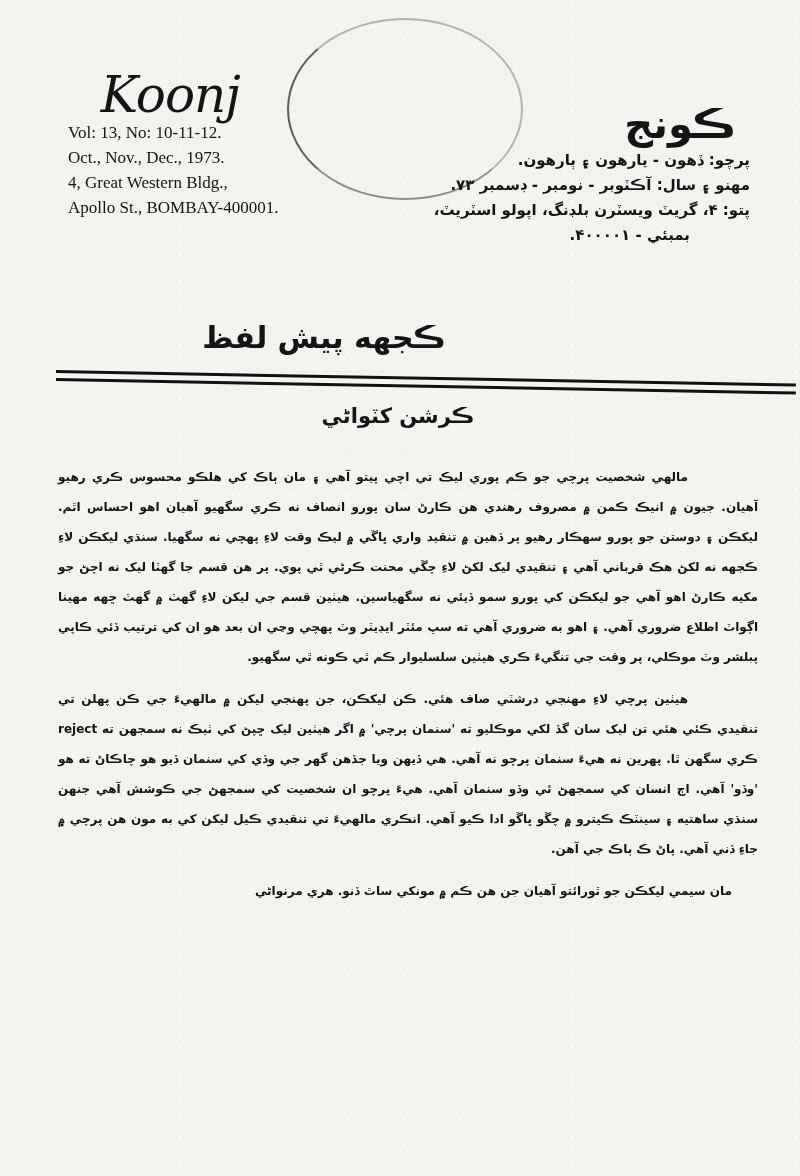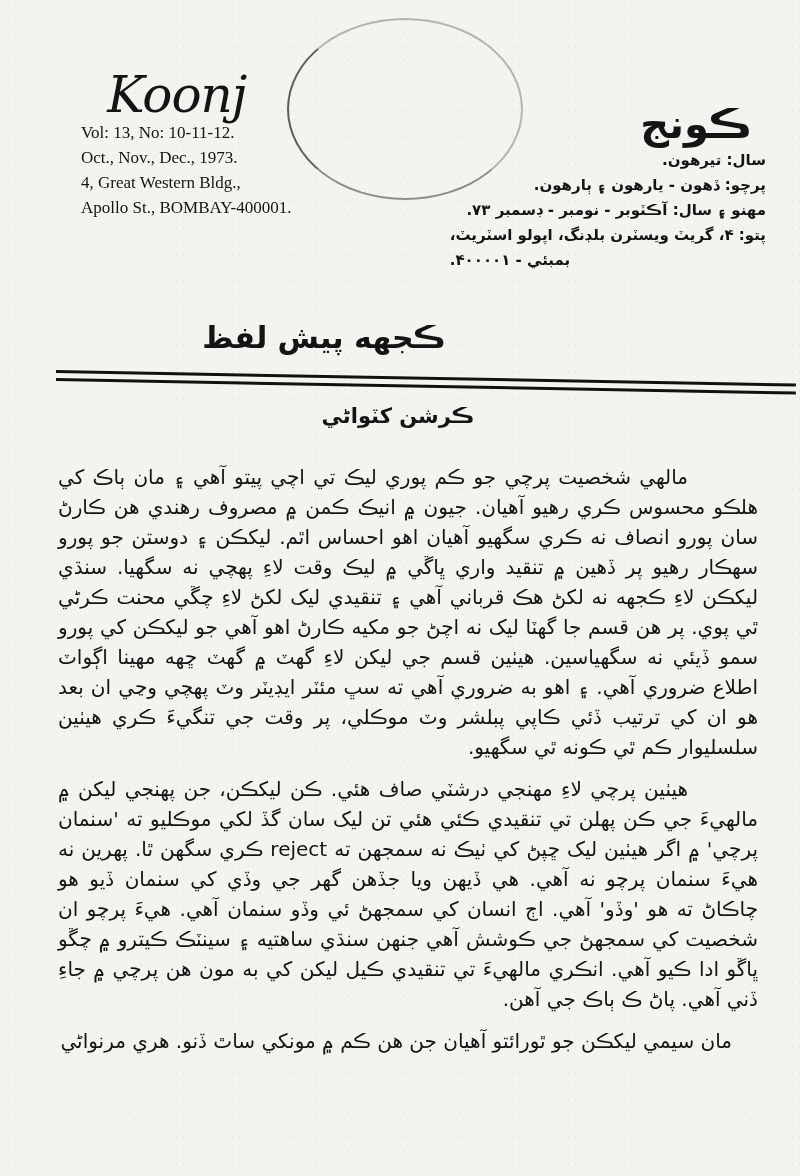--- a/index.html
+++ b/index.html
@@ -6,50 +6,49 @@
   body{width:800px;height:1176px;background:#f4f3ef;position:relative;overflow:hidden;color:#141414;
     font-family:"DejaVu Sans",sans-serif;}
   .speckle{position:absolute;inset:0;pointer-events:none;
     background-image:radial-gradient(circle at 20% 30%,rgba(0,0,0,.05) 0.5px,transparent 1px),
       radial-gradient(circle at 70% 60%,rgba(0,0,0,.04) 0.5px,transparent 1px);
     background-size:7px 9px,11px 13px;}
   .stamp{position:absolute;left:287px;top:18px;width:232px;height:178px;border-radius:50%;
     border:2px solid rgba(60,60,60,.35);border-left-color:rgba(30,30,30,.7);border-bottom-color:rgba(40,40,40,.5);}
   .masthead-en{position:absolute;left:62px;top:70px;}
   .logo{font-family:"DejaVu Serif",serif;font-size:50px;font-style:italic;line-height:1;letter-spacing:-1px;text-align:center;}
-  .en-line{font-family:"Liberation Serif",serif;font-size:17px;line-height:25px;margin-left:19px;}
+  .en-line{font-family:"Liberation Serif",serif;font-size:17px;line-height:25px;margin-left:6px;}
   .en-line:first-of-type{margin-top:14px;}
-  .masthead-sd{position:absolute;right:34px;top:100px;direction:rtl;text-align:right;}
+  .masthead-sd{position:absolute;right:50px;top:100px;direction:rtl;text-align:right;}
   .sd-title{font-size:40px;font-weight:bold;line-height:48px;margin-right:14px;}
   .sd-line{font-size:15px;line-height:25px;font-weight:bold;}
-  .sd-line.c{text-align:left;margin-right:60px;}
+  .sd-line.c{text-align:right;margin-right:60px;}
   .section-title{position:absolute;left:0;width:648px;top:320px;text-align:center;direction:rtl;font-size:30px;font-weight:bold;}
   .rule{position:absolute;left:56px;width:740px;height:3px;background:#111;transform-origin:left center;transform:rotate(1.05deg);}
   .author{position:absolute;left:0;width:796px;top:404px;text-align:center;direction:rtl;font-size:21px;font-weight:bold;}
-  .body{position:absolute;left:58px;width:700px;top:462px;direction:rtl;font-size:20px;line-height:30px;font-weight:normal;text-align:justify;}
+  .body{position:absolute;left:58px;width:700px;top:462px;direction:rtl;font-size:12px;line-height:30px;font-weight:bold;text-align:justify;}
   .body p{margin:0 0 12px 0;text-indent:70px;}
   .body p.sign{text-indent:26px;}
 </style>
 </head>
 <body>
 
 <div class="speckle"></div>
 <div class="stamp"></div>
 
 <div class="masthead-en">
   <div class="logo">Koonj</div>
   <div class="en-line">Vol: 13, No: 10-11-12.</div>
   <div class="en-line">Oct., Nov., Dec., 1973.</div>
   <div class="en-line">4, Great Western Bldg.,</div>
   <div class="en-line">Apollo St., BOMBAY-400001.</div>
 </div>
 
 <div class="masthead-sd">
   <div class="sd-title">ڪونج</div>
-  <div class="sd-line">سال: تيرهون.</div>
   <div class="sd-line">پرچو: ڏهون - يارهون ۽ ٻارهون.</div>
   <div class="sd-line">مهنو ۽ سال: آڪٽوبر - نومبر - ڊسمبر ٧٣.</div>
   <div class="sd-line">پتو: ۴، گريٽ ويسٽرن بلڊنگ، اپولو اسٽريٽ،</div>
   <div class="sd-line c">بمبئي - ۴٠٠٠٠١.</div>
 </div>
 
 <div class="section-title">ڪجهه پيش لفظ</div>
 <div class="rule" style="top:370px"></div>
 <div class="rule" style="top:378px"></div>
 <div class="author">ڪرشن کٽواڻي</div>

